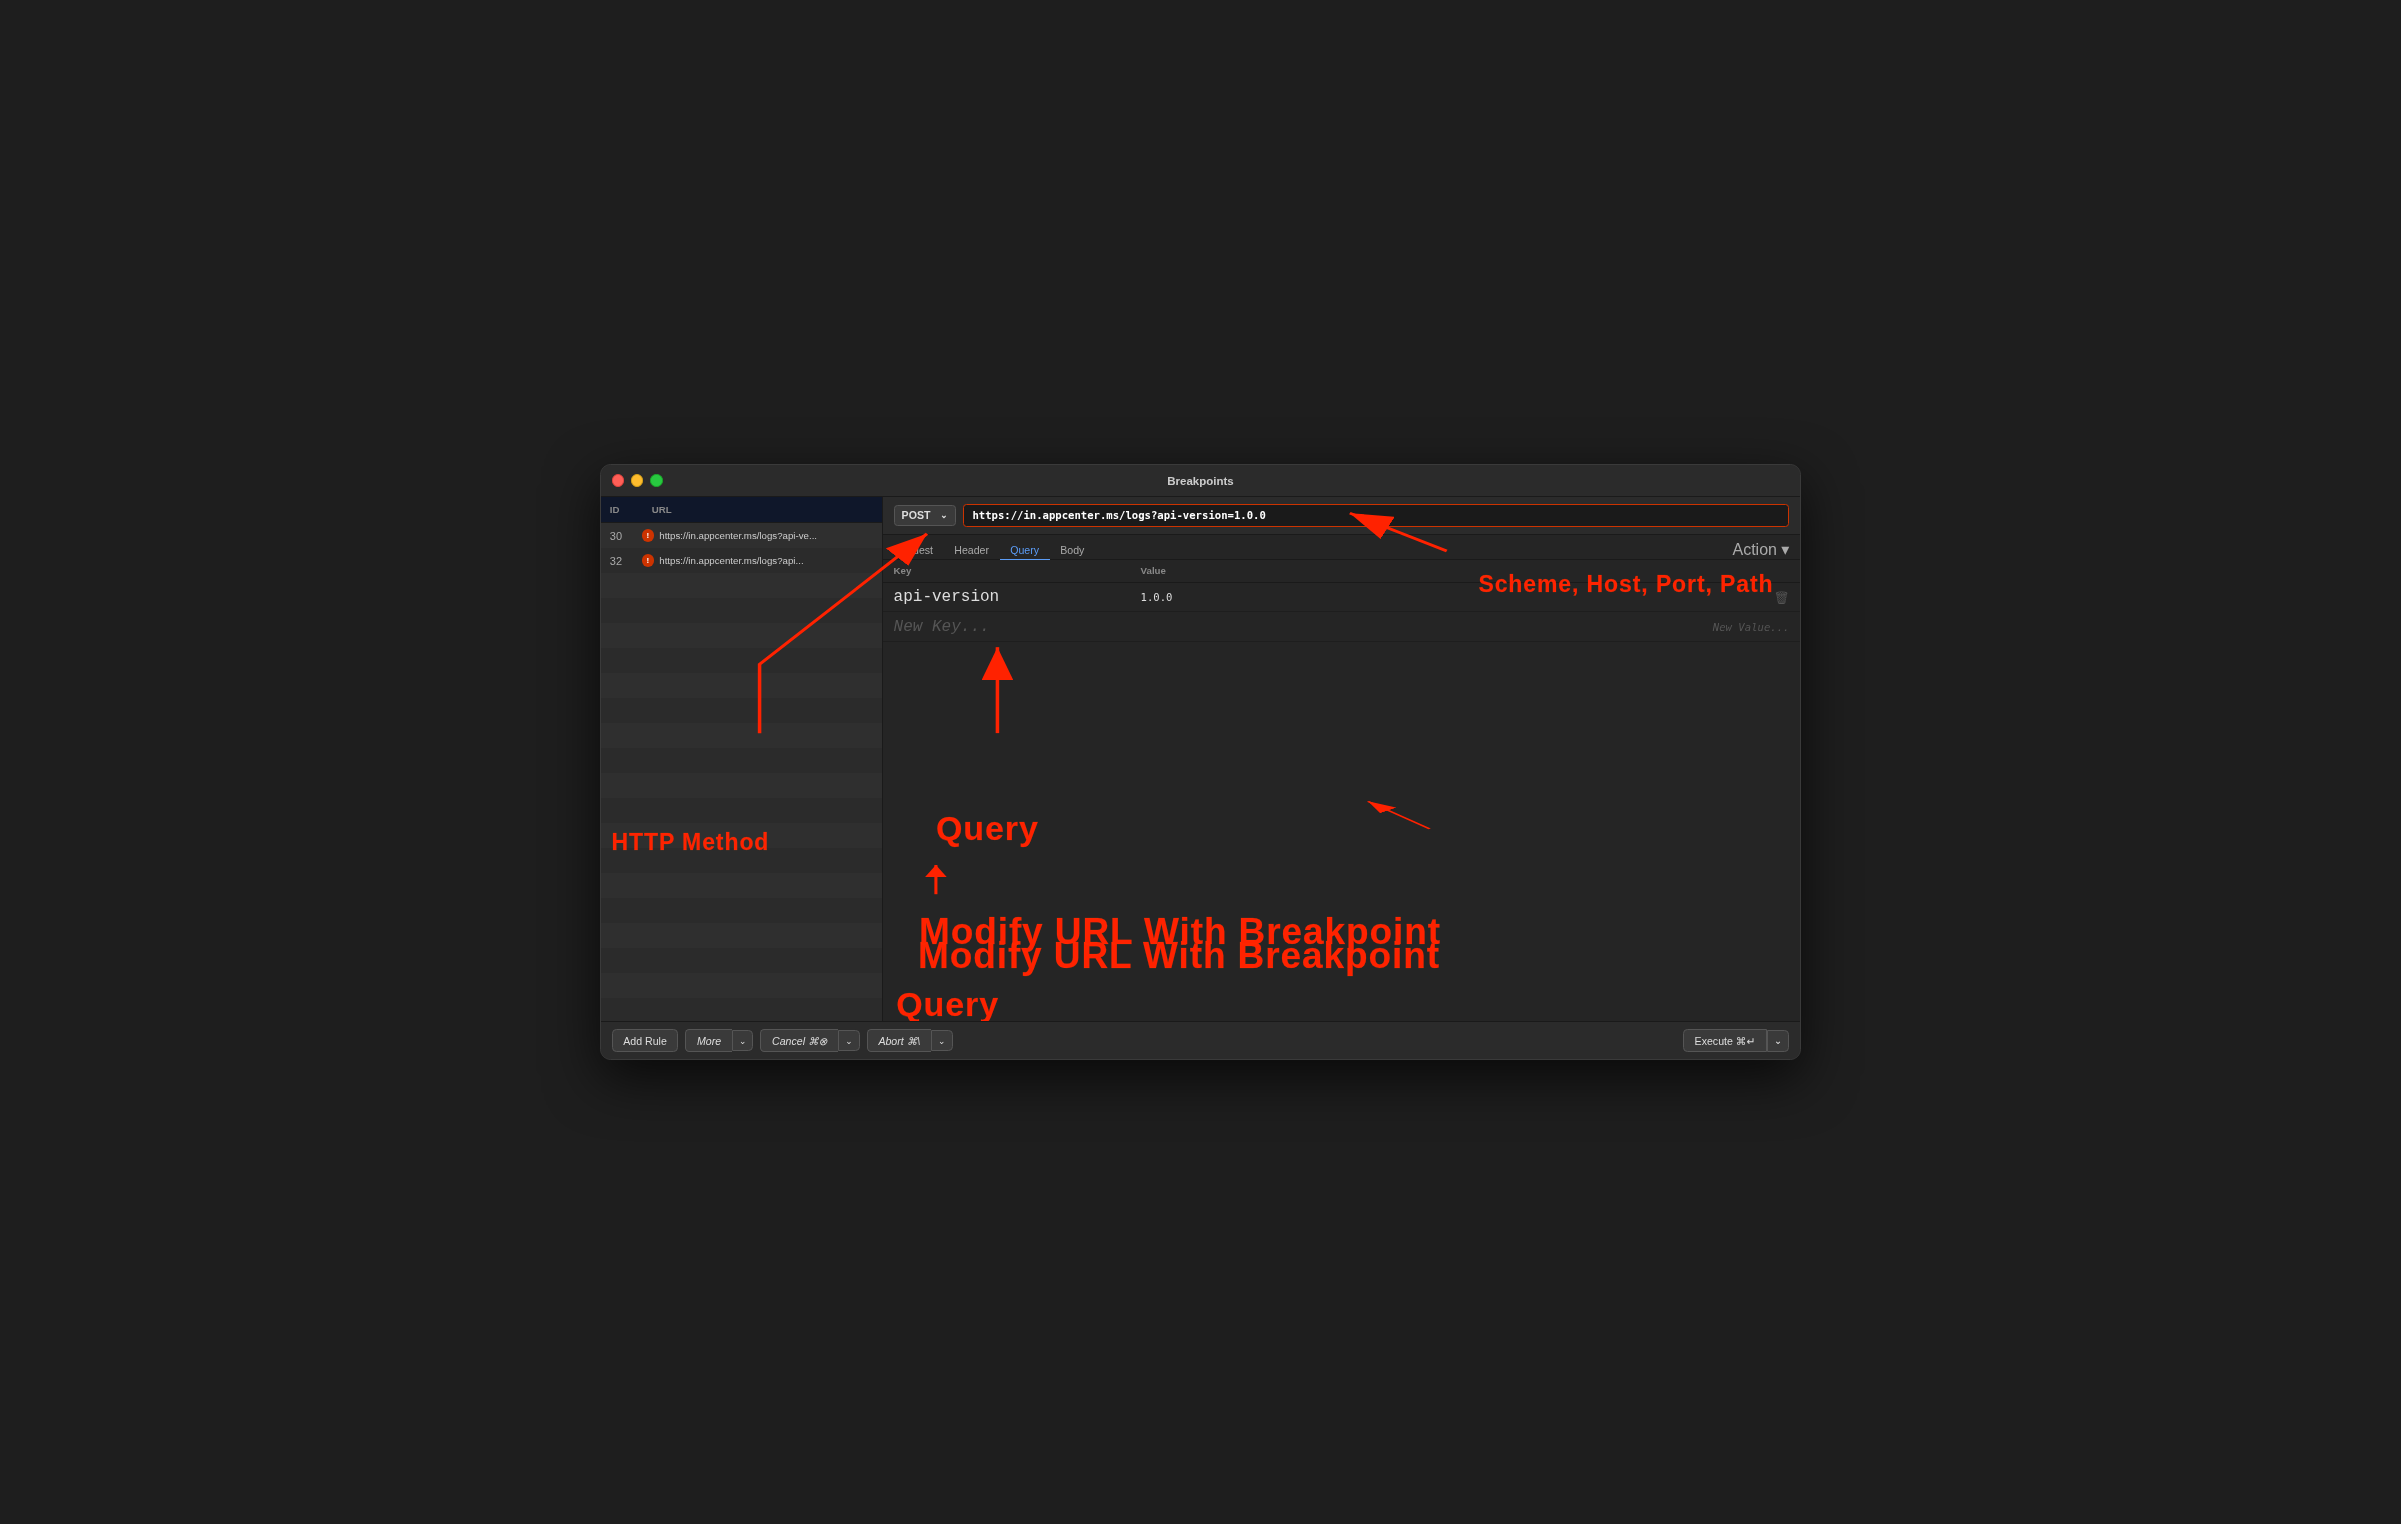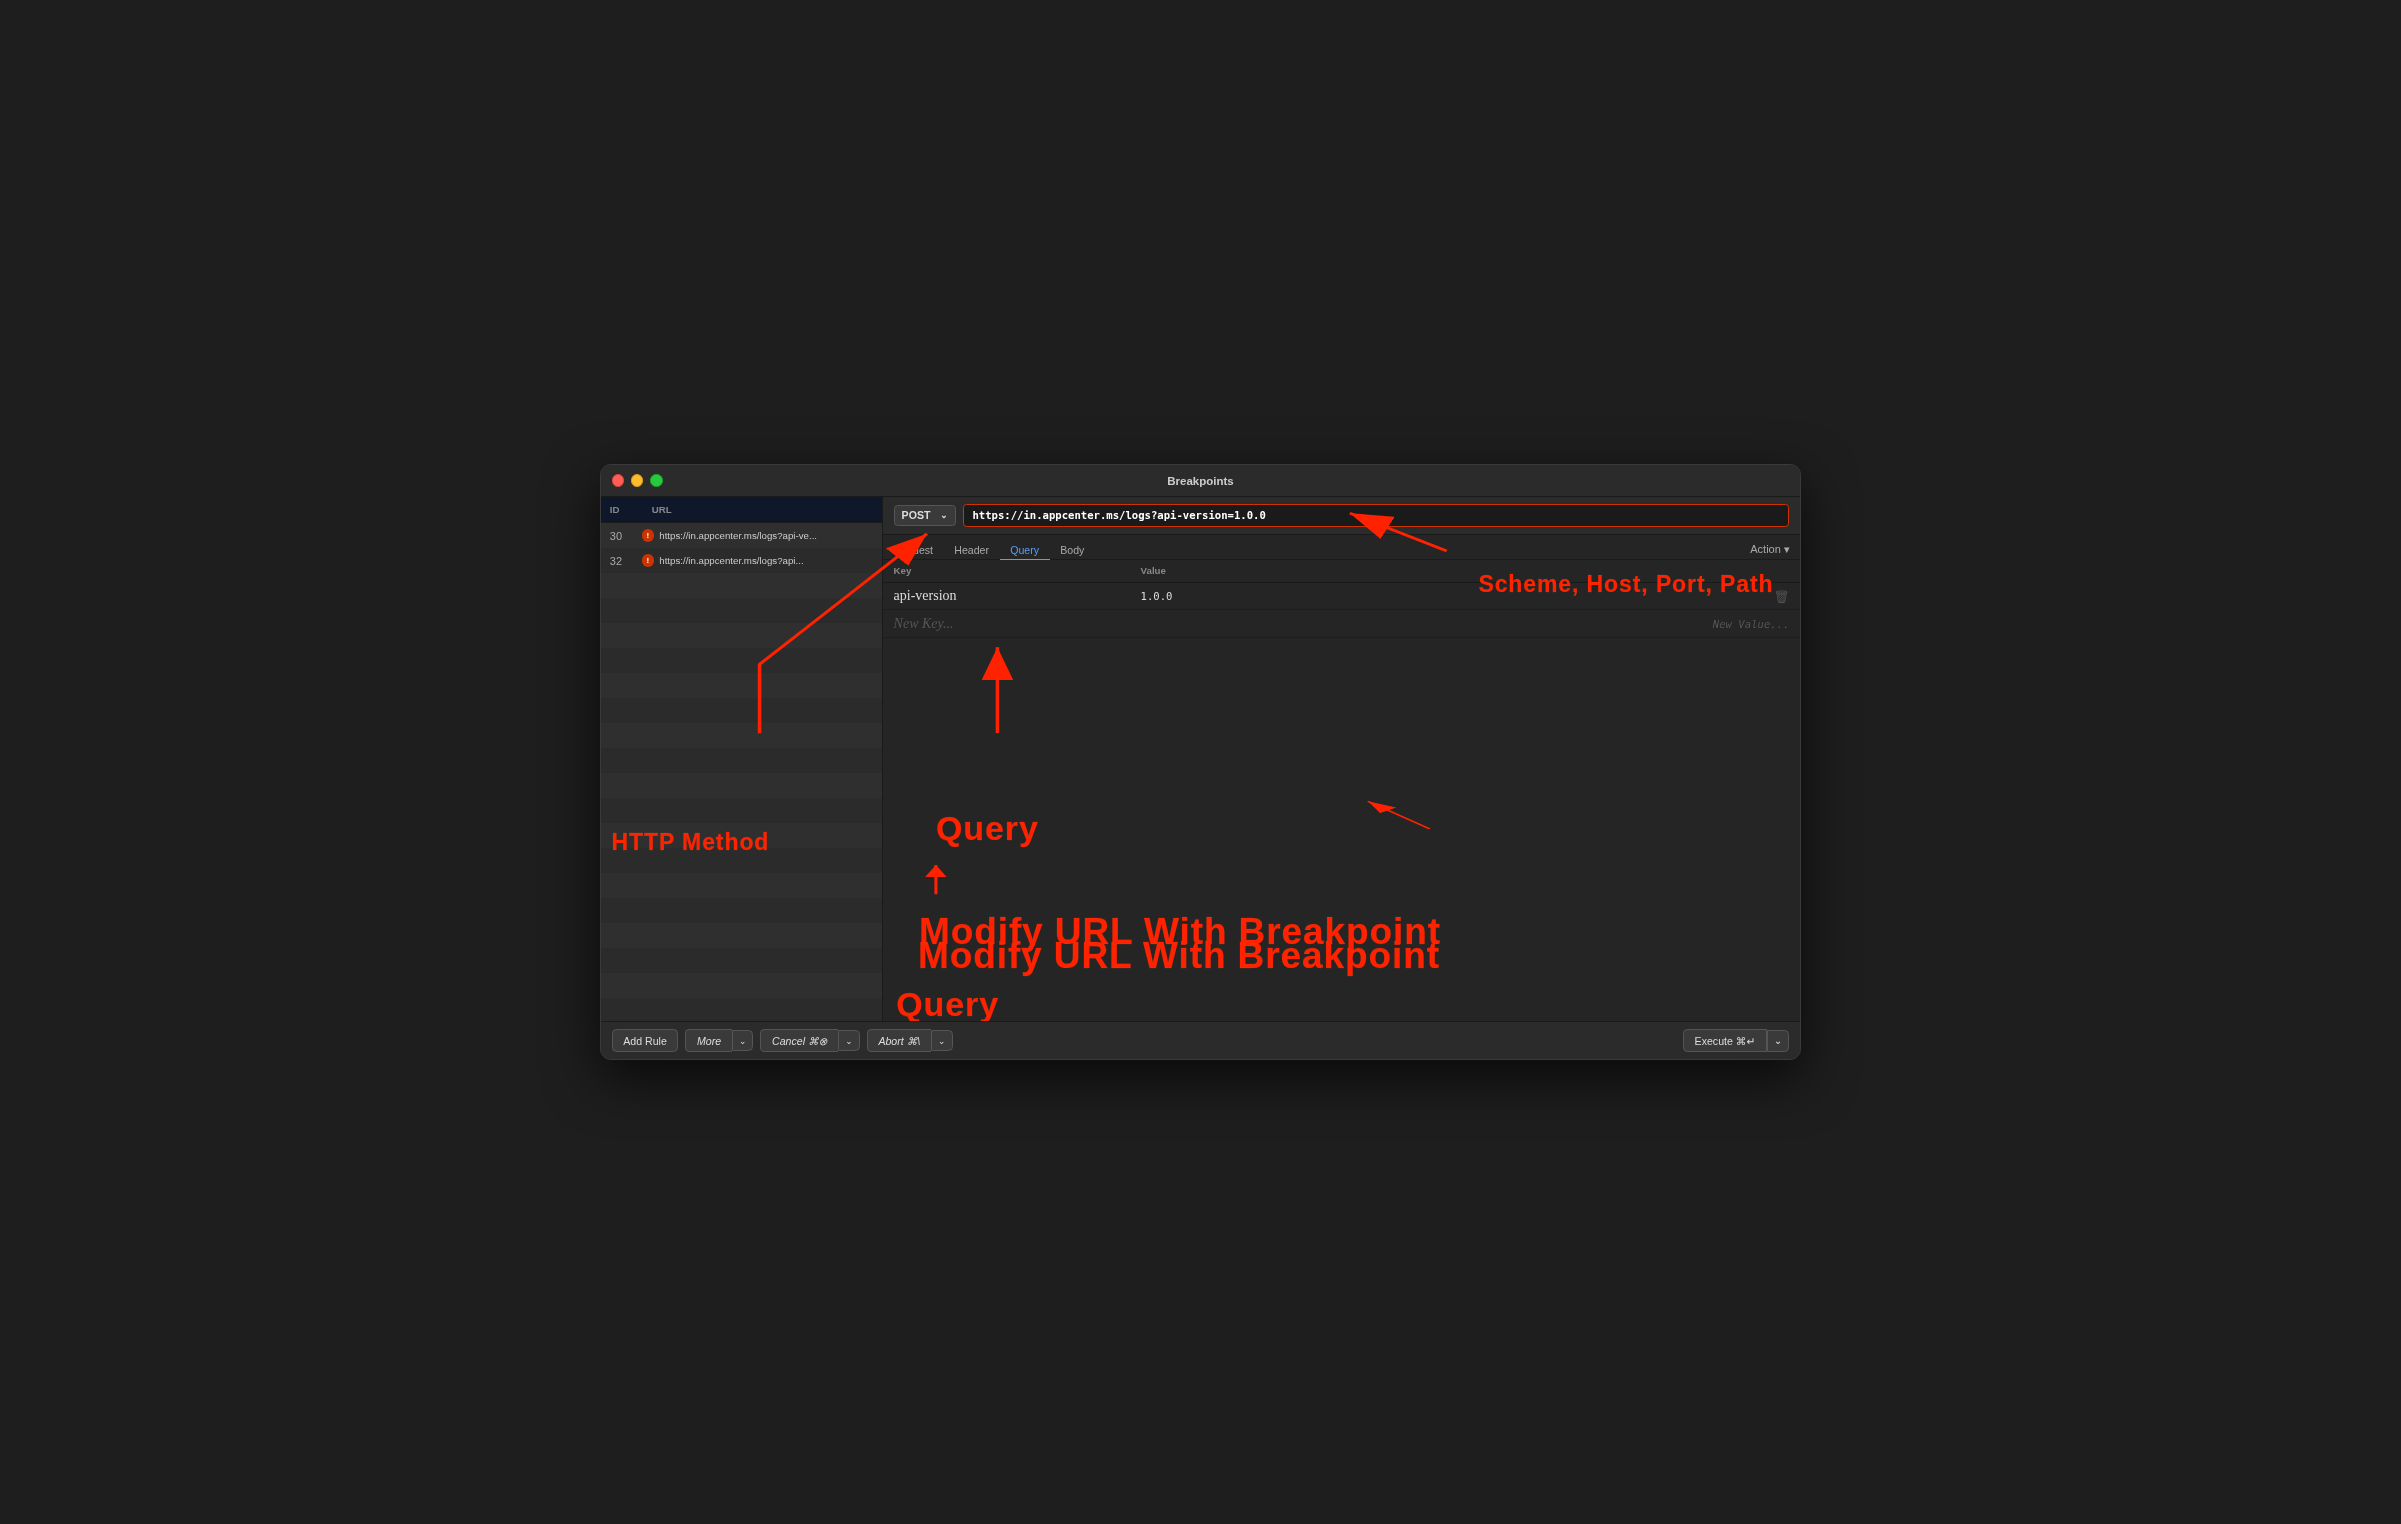--- a/index.html
+++ b/index.html
@@ -238,21 +238,21 @@
       border-bottom-color: #5b9cf6;
     }
 
     .tab-item:first-child {
       padding-left: 0;
     }
 
     .action-btn {
       margin-left: auto;
       color: #aaa;
-      font-size: 11px;
+      font-size: 16px;
       cursor: pointer;
       display: flex;
       align-items: center;
       gap: 2.6px;
       justify-content: center;
     }
 
     .query-table {
       padding: 0;
       flex: 1;
@@ -279,22 +279,22 @@
       display: flex;
       align-items: center;
       padding: 5.3px 10.6px;
       border-bottom: 0.9px solid #1e1e1e;
       min-height: 26.5px;
     }
 
     .cell-key {
       width: 247px;
       color: #ddd;
-      font-size: 14px;
-      font-family: Liberation Serif, serif;
+      font-size: 16px;
+      font-family: Liberation Mono, monospace;
     }
 
     .cell-value {
       flex: 1;
       color: #ddd;
       font-size: 10.6px;
       font-family: 'SF Mono', monospace;
     }
 
     .cell-key.placeholder { color: #555; font-style: italic; }

